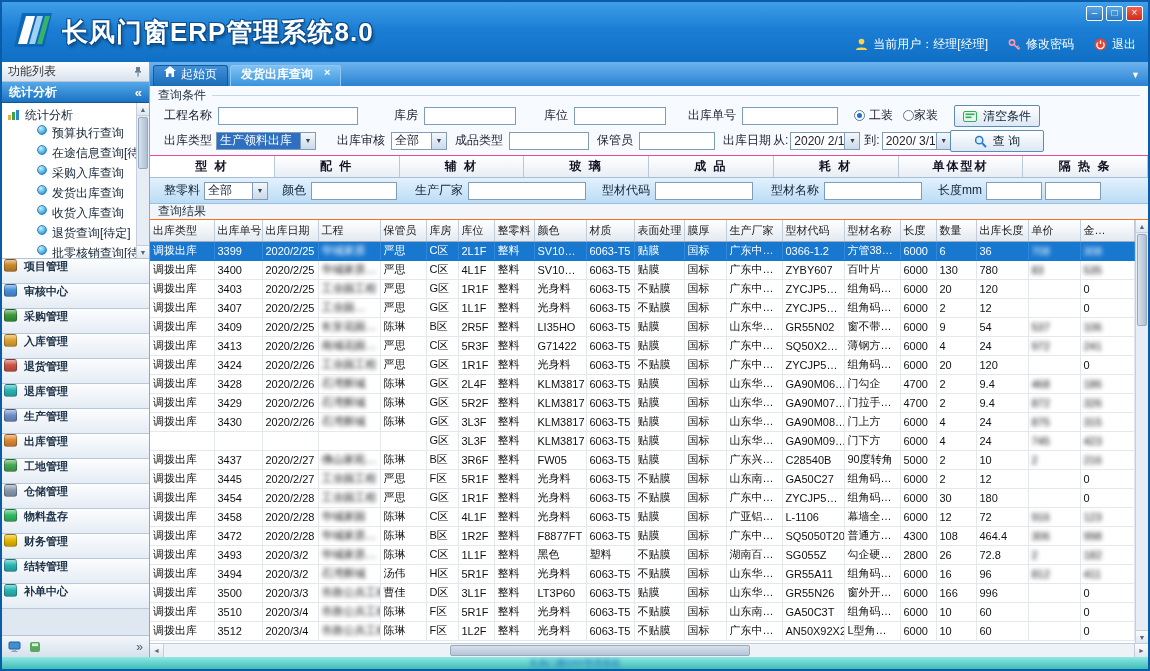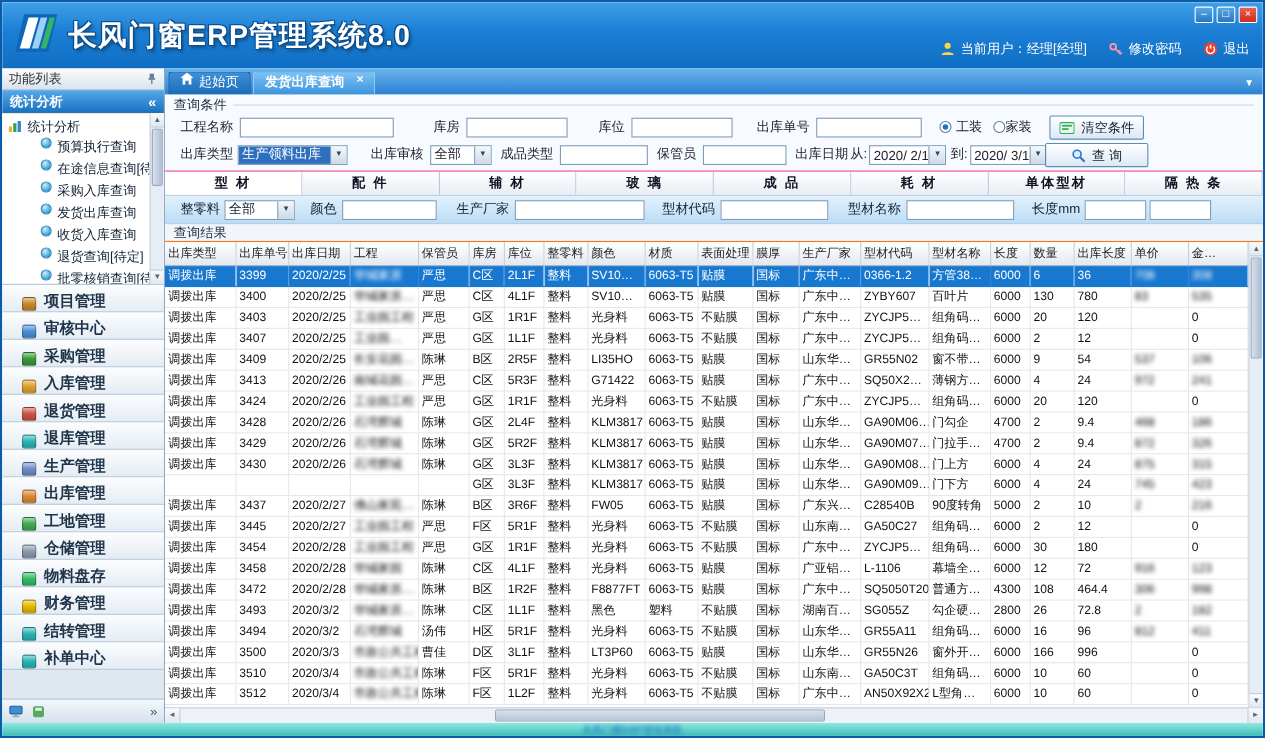--- a/index.html
+++ b/index.html
@@ -30,21 +30,21 @@
 .tree-viewport{position:absolute;left:0;top:2px;right:13px;bottom:0;overflow:hidden}
 .tree-root{height:20px;display:flex;align-items:center;gap:5px;padding-left:5px;font-size:12px;color:#123;cursor:pointer;white-space:nowrap}
 .tree-item{height:20px;display:flex;align-items:flex-start;gap:5px;padding-left:35px;font-size:12px;color:#123;cursor:pointer;white-space:nowrap}
 .tree-dot{width:10px;height:10px;flex:0 0 10px;border-radius:50%;background:radial-gradient(circle at 35% 30%,#cdeffc,#53b4e6 55%,#1576b8);border:1px solid #3a87b8}
 .vscroll{position:absolute;right:0;top:0;bottom:0;width:13px;background:#e7edf4;border-left:1px solid #c3cfdc;font-size:7px;color:#567;cursor:pointer}
 .vscroll .arr{position:absolute;left:0;width:12px;height:13px;display:flex;align-items:center;justify-content:center;background:linear-gradient(#fafbfd,#dfe7f0)}
 .vscroll .arr.top{top:0;border-bottom:1px solid #c3cfdc}
 .vscroll .arr.bottom{bottom:0;border-top:1px solid #c3cfdc}
 .vscroll .thumb{position:absolute;top:14px;left:1px;width:10px;height:52px;border-radius:2px;background:linear-gradient(90deg,#d8e1ec,#aebfd2);border:1px solid #97a9bf}
 .sb-menu{flex:1;display:flex;flex-direction:column;background:#dfe8f1;overflow:hidden}
-.sb-menu-item{height:25px;flex:0 0 25px;display:flex;align-items:flex-end;gap:7px;padding-left:18px;border-bottom:1px solid #b9c8d8;background:linear-gradient(#fcfdfe,#e4ecf4);font-size:14px;font-weight:bold;color:#20354a;cursor:pointer}
+.sb-menu-item{height:25px;flex:0 0 25px;display:flex;align-items:flex-start;gap:7px;padding-left:2px;border-bottom:1px solid #b9c8d8;background:linear-gradient(#fcfdfe,#e4ecf4);font-size:11px;font-weight:bold;color:#20354a;cursor:pointer}
 .mi-icon{width:13px;height:13px;flex:0 0 13px;border-radius:3px;border:1px solid rgba(0,0,0,.25)}
 .sb-bottom{height:22px;flex:0 0 22px;border-top:1px solid #b3c4d6;background:linear-gradient(#f3f7fb,#d6e1ec);display:flex;align-items:center;gap:8px;padding:0 6px;font-size:12px;color:#456}
 .sb-bottom .spacer{flex:1}
 
 
 .content{flex:1;display:flex;flex-direction:column;min-width:0;background:#fff}
 .tabbar{height:24px;flex:0 0 24px;background:linear-gradient(#6cb4ee,#2a82d2);display:flex;align-items:flex-end;padding:0 3px;position:relative}
 .tab{display:flex;align-items:flex-start;gap:5px;height:21px;padding:0 10px;font-size:12px;color:#fff;background:linear-gradient(#3f8fd8,#1b6cb8);border:1px solid #15599b;border-bottom:none;border-radius:3px 3px 0 0;margin-right:2px;cursor:pointer}
 .tab.active{background:linear-gradient(#7ec2f4,#3a93dd);font-weight:bold;border-color:#8fc8f5}
 .tab-close{margin-left:6px;font-size:11px;font-weight:bold;cursor:pointer}

